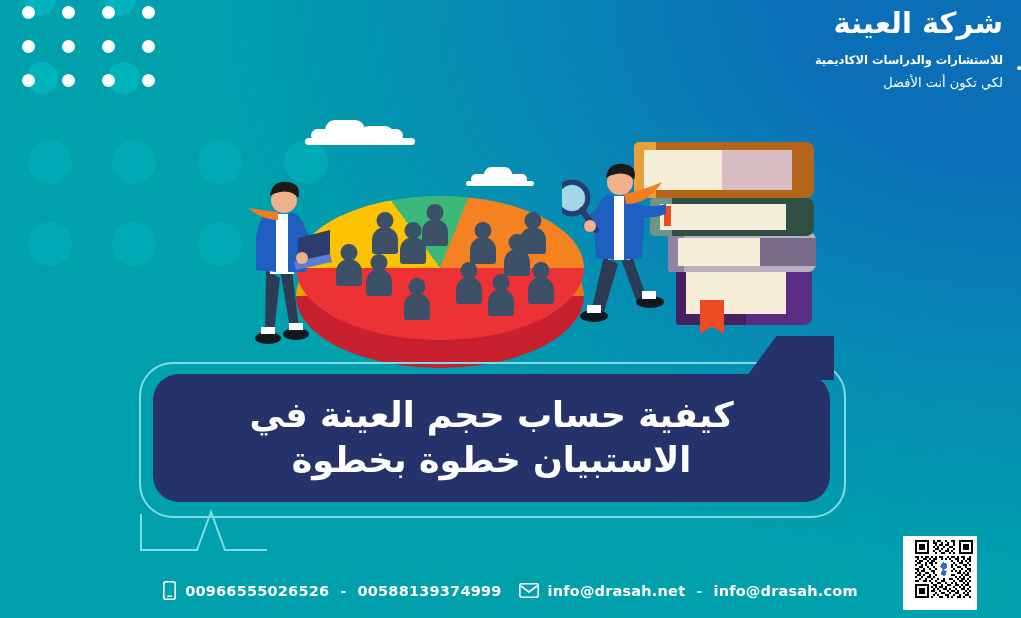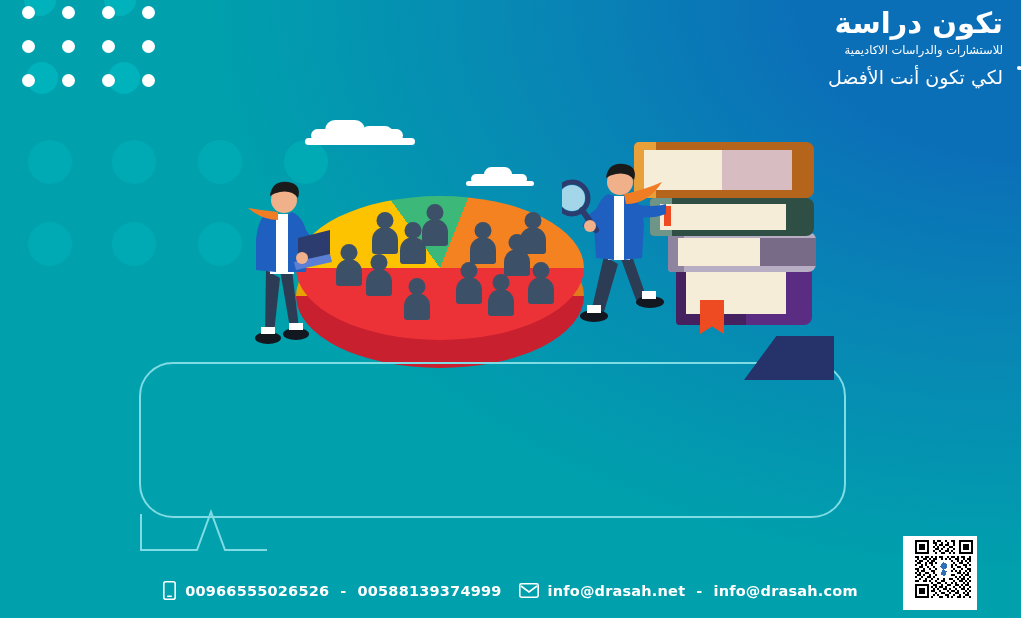--- a/index.html
+++ b/index.html
@@ -58,22 +58,22 @@
     background:#26336b;
     clip-path:polygon(36% 0%,100% 0%,100% 100%,0% 100%);
   }
   #banner-title{
     color:#ffffff;font-size:35px;font-weight:bold;line-height:1.28;
     text-align:center;direction:rtl;padding:0 36px;letter-spacing:0px;
   }
   
   #logo{position:absolute;right:18px;top:8px;text-align:right;direction:rtl;color:#fff;}
   #logo-main{font-size:29px;font-weight:bold;line-height:1.05;letter-spacing:0.5px;}
-  #logo-sub{font-size:11.5px;font-weight:normal;line-height:1.5;margin-top:4px;}
-  #logo-tag{font-size:19px;line-height:1.5;margin-top:3px;}
+  #logo-sub{font-size:11.5px;font-weight:bold;line-height:1.5;margin-top:14px;}
+  #logo-tag{font-size:13px;line-height:1.5;margin-top:3px;}
   #logo-mark{position:absolute;right:-92px;top:4px;width:84px;height:84px;}
   
   #footer{position:absolute;left:0;right:0;bottom:18px;text-align:left;direction:ltr;}
   #contact-row{
     display:flex;align-items:center;justify-content:center;gap:9px;
     color:#ffffff;font-size:14.5px;font-weight:bold;letter-spacing:0.2px;
   }
   #contact-row .dash{opacity:.95;padding:0 2px;}
   #site{
     color:#ffffff;font-size:19px;font-weight:bold;margin-top:9px;
@@ -267,23 +267,26 @@
       <path d="M20 50 L34 70" stroke="#2c3c6e" stroke-width="6" stroke-linecap="round"></path>
       <circle cx="28" cy="66" r="6" fill="#f0b089"></circle>
     </svg>
   </div>
 
   <div id="banner-outline"></div>
   <svg style="position:absolute;left:139px;top:508px;width:130px;height:50px;">
     <path d="M2 6 L2 42 L58 42 L72 4 L86 42 L128 42" fill="none" stroke="#7fdbe4" stroke-width="2"></path>
   </svg>
   <div id="banner-notch"></div>
+  <div id="banner">
+    <div id="banner-title">كيفية حساب حجم العينة في الاستبيان خطوة بخطوة</div>
+  </div>
 
   <div id="logo">
-    <div id="logo-main">تكون دراسة</div>
+    <div id="logo-main">شركة العينة</div>
     <div id="logo-sub">للاستشارات والدراسات الاكاديمية</div>
     <div id="logo-tag">لكي تكون أنت الأفضل</div>
     <svg id="logo-mark" viewBox="0 0 84 84">
       <g stroke="#ffffff" stroke-width="1" fill="none" opacity=".95">
         <path d="M40 8 L54 18 L64 34 L62 52 L50 62 L30 66 L14 62 L8 56 L20 50 L38 46 L52 40 L56 28 L46 20 Z"></path>
         <path d="M40 8 L46 20 L38 46 L30 66"></path>
         <path d="M54 18 L56 28 L62 52"></path>
         <path d="M64 34 L52 40 L50 62"></path>
         <path d="M8 56 L20 50 L30 66"></path>
         <path d="M20 50 L38 46 L50 62"></path>

